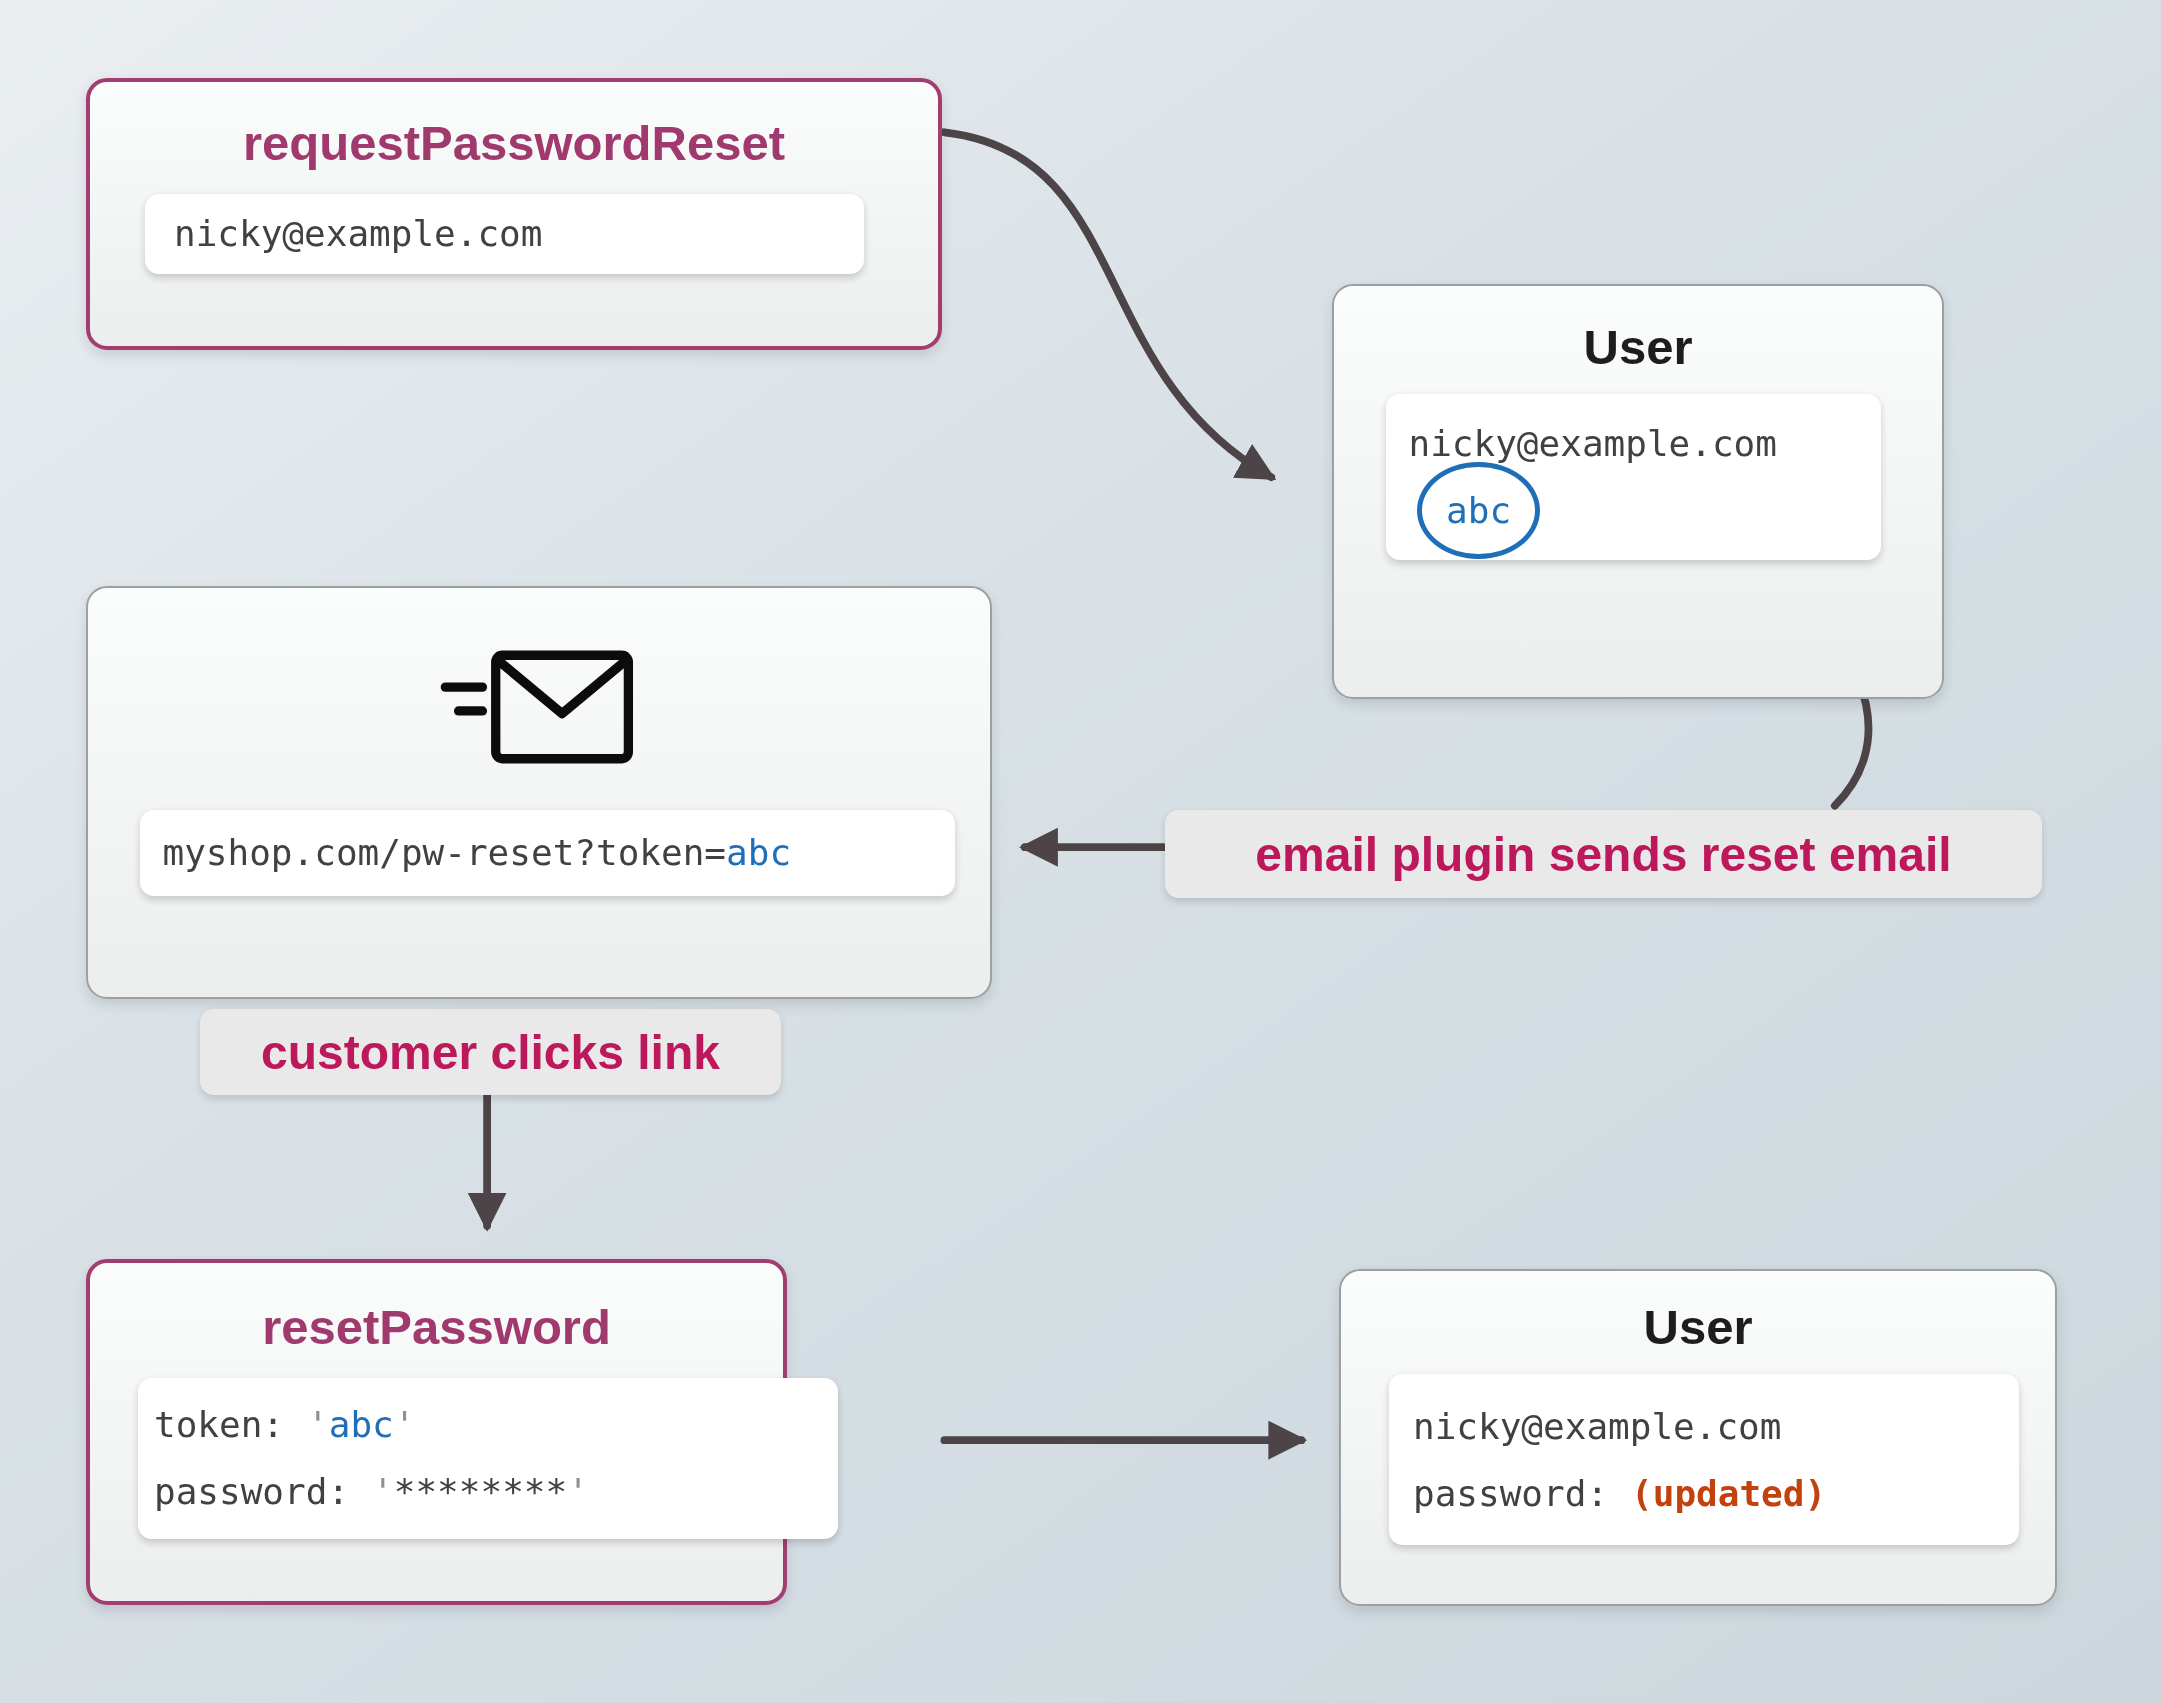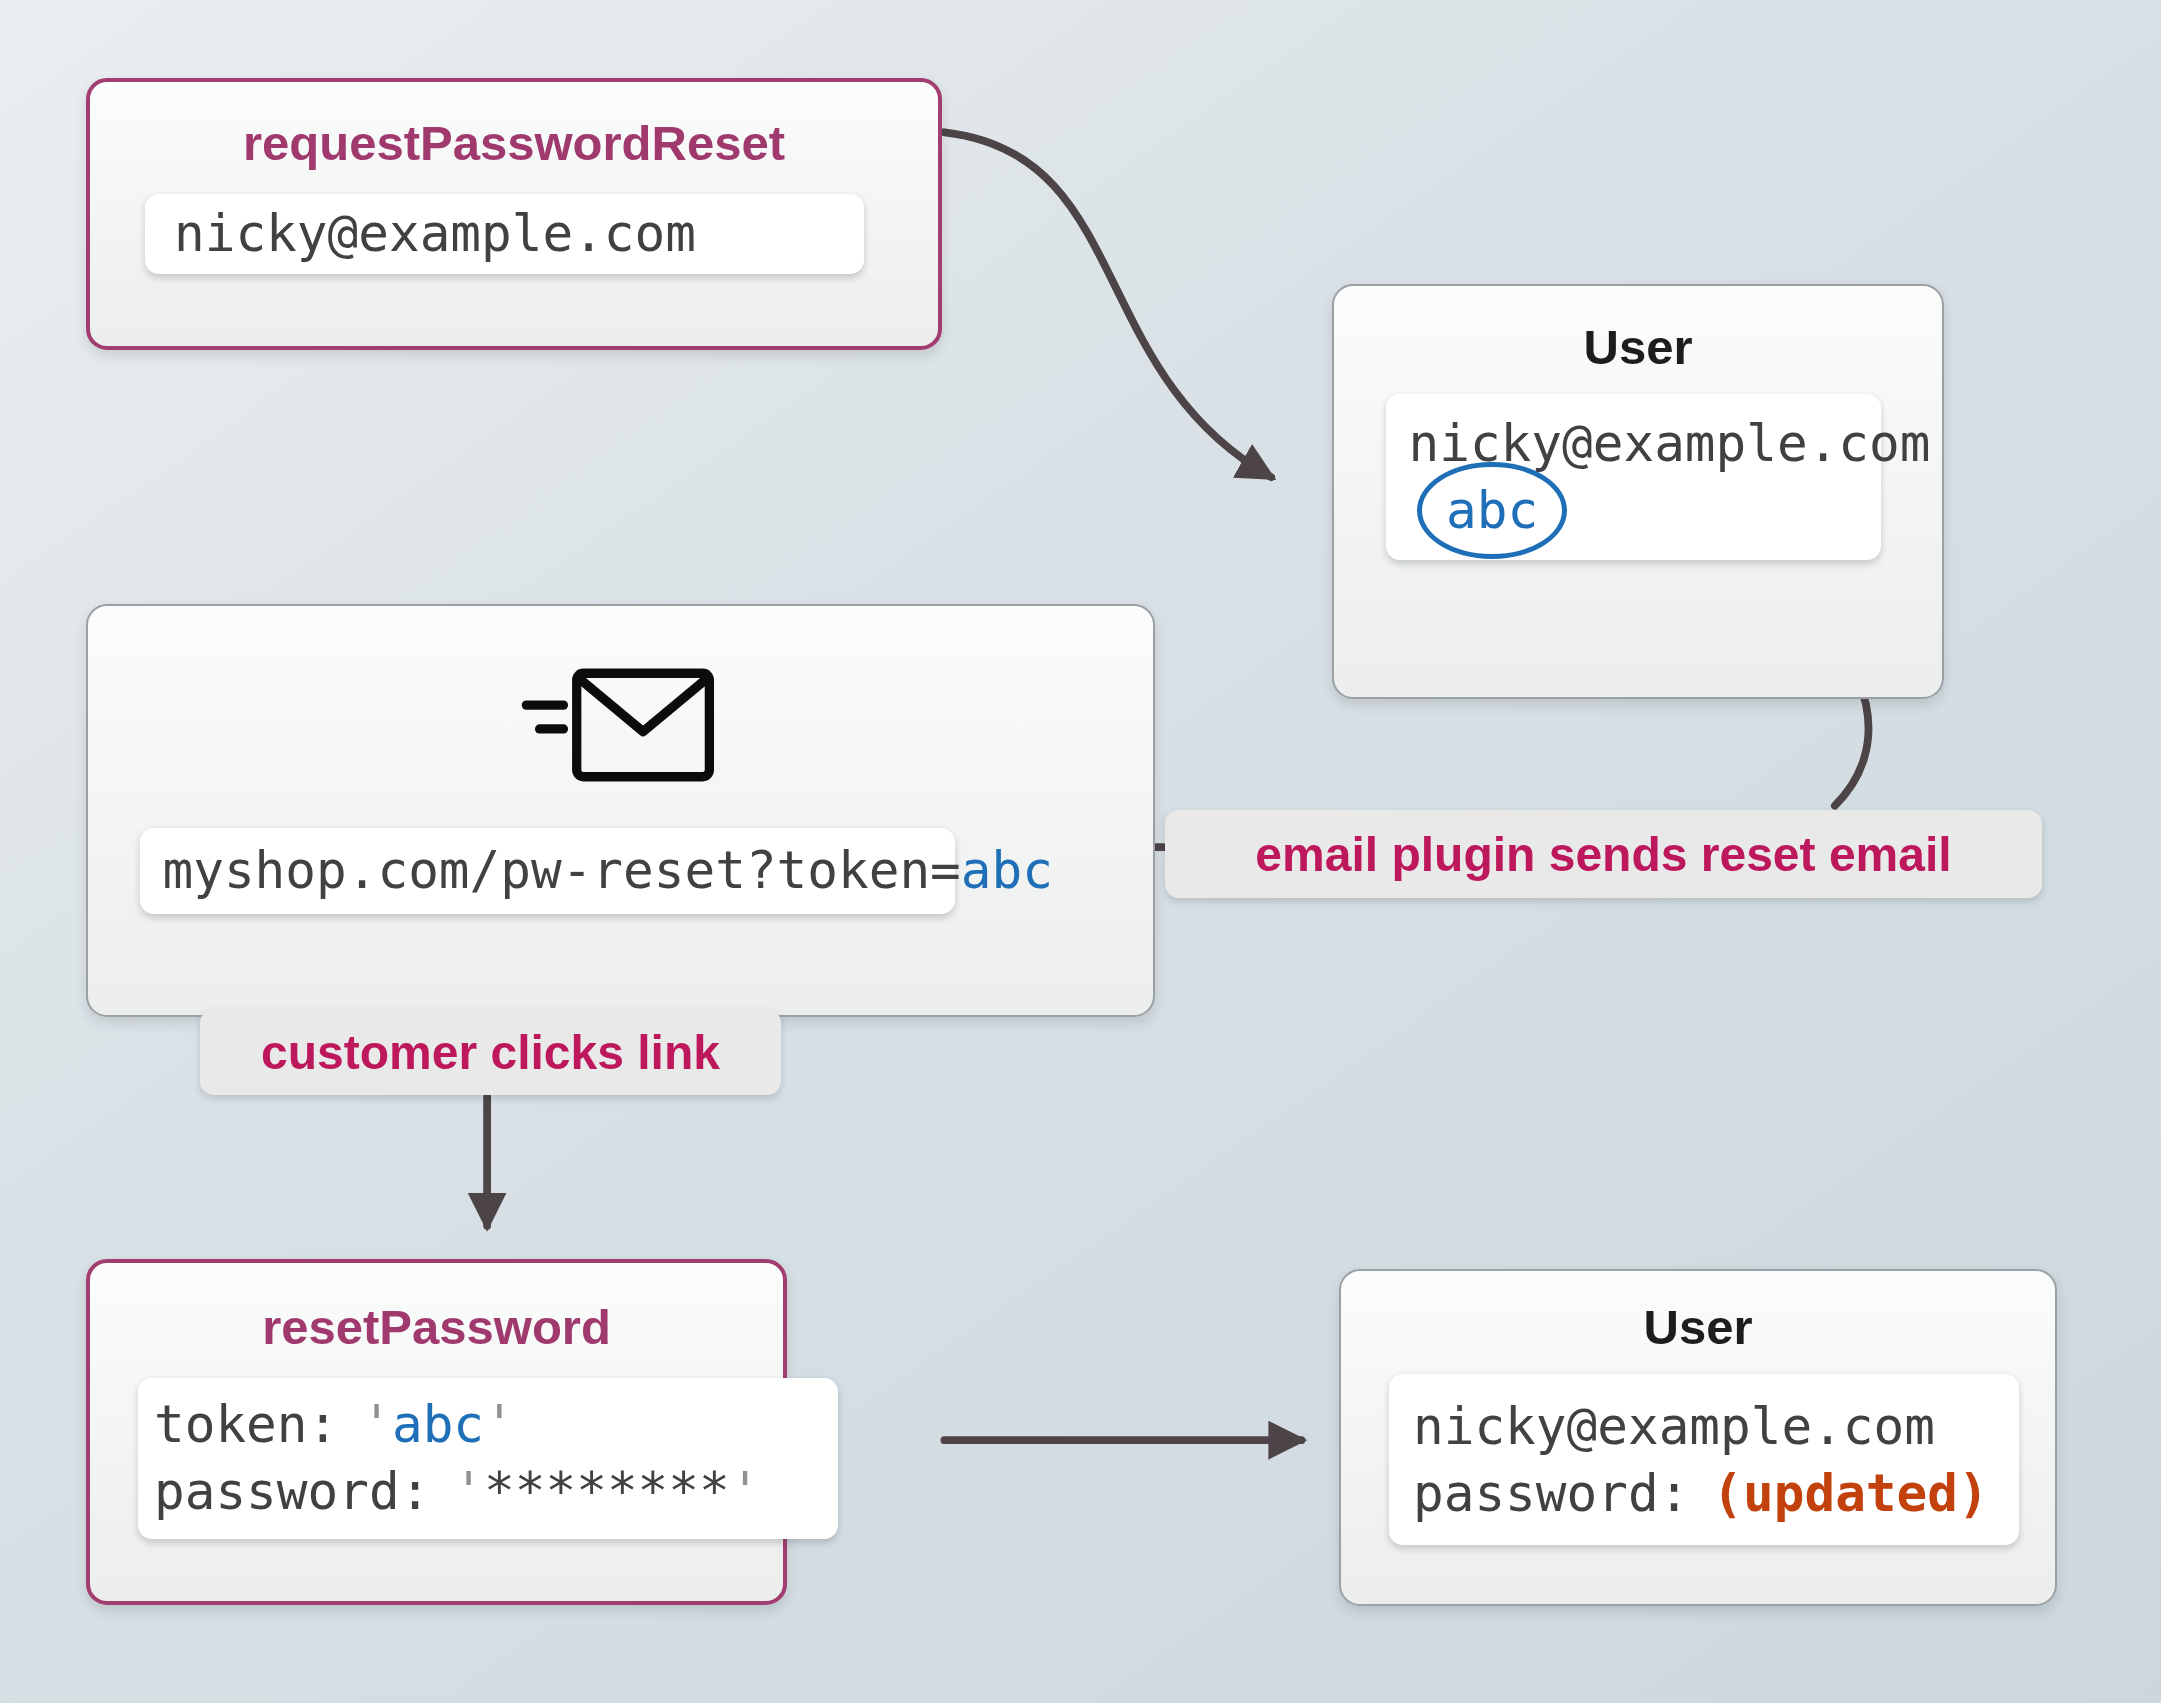--- a/index.html
+++ b/index.html
@@ -25,21 +25,21 @@
     text-align:center;
     font-size:49px;font-weight:700;color:#1d1d20;
     margin-top:33px;
   }
   .card-title.purple-text{color:#a03a6e;}
   .inner{
     background:#ffffff;
     border-radius:14px;
     box-shadow:0 3.5px 7.8px rgba(30,40,50,.20);
     font-family:"DejaVu Sans Mono","Liberation Mono",monospace;
-    font-size:51px;color:#414144;
+    font-size:36px;color:#414144;
     box-sizing:border-box;
     display:flex;flex-direction:column;justify-content:center;
   }
   .mono-line{line-height:67px;white-space:nowrap;display:flex;align-items:center;}
   .tok{color:#1e6fb8;font-weight:400;}
   .quote{color:#8f9094;}
   .green{color:#c2410c;font-weight:700;}
   .gap{display:inline-block;width:23px;}
   .token-circle{
     display:inline-flex;align-items:center;justify-content:center;
@@ -92,21 +92,21 @@
         <span>nicky@example.com</span>
       </div>
       <div class="mono-line">
         <span class="token-circle">
           <span class="tok">abc</span>
         </span>
       </div>
     </div>
   </div>
 
-  <div class="card gray" style="left:86px;top:604px;width:1069px;height:413px;">
+  <div class="card gray" style="left:86px;top:586px;width:906px;height:413px;">
     <svg class="mail-icon" width="199" height="130" viewBox="0 0 150 98">
       <g stroke="#0c0c0c" stroke-width="7" fill="none" stroke-linecap="round" stroke-linejoin="round">
         <line x1="4" y1="34" x2="32" y2="34"></line>
         <line x1="14" y1="52" x2="32" y2="52"></line>
         <rect x="42" y="10" width="100" height="78" rx="5"></rect>
         <path d="M 44 14 L 92 54 L 140 14"></path>
       </g>
     </svg>
     <div class="inner" style="margin:38px auto 0 52px;width:815px;height:86px;padding-left:22.5px;">
       <div class="mono-line" style="line-height:40px;">

